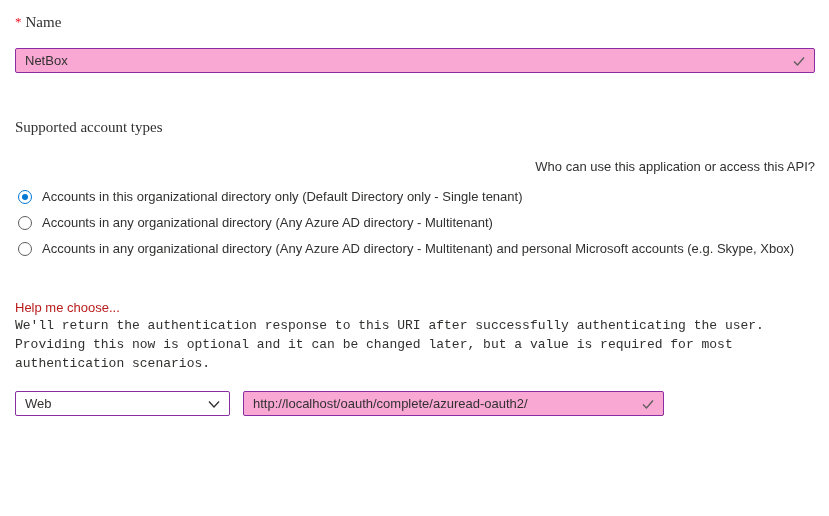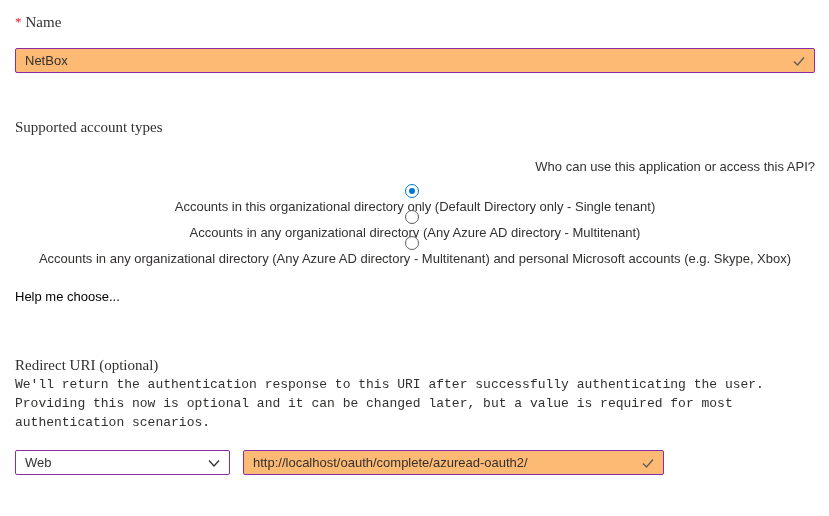--- a/index.html
+++ b/index.html
@@ -38,21 +38,21 @@
   .input-wrap {
     position: relative;
     margin-top: 16px;
     height: 25px;
   }
   .text-input {
     width: 100%;
     height: 25px;
     border: 1px solid #8a2da5;
     border-radius: 2px;
-    background: #fdba74;
+    background: #f9a8d4;
     font-family: "Liberation Sans", "DejaVu Sans", sans-serif;
     font-size: 13px;
     color: #323130;
     padding: 0 28px 0 9px;
     outline: none;
   }
   .valid-check {
     position: absolute;
     right: 8px;
     top: 50%;
@@ -66,21 +66,20 @@
 
   
   .account-title { margin-top: 44px; }
   .account-question { margin-top: 20px; text-align: right; }
   .radio-group { margin-top: 8px; }
   .radio-row {
     display: flex;
     align-items: center;
     height: 26px;
     cursor: pointer;
-    flex-direction: column;
   }
   .radio-circle {
     flex: 0 0 auto;
     width: 14px;
     height: 14px;
     margin-left: 3px;
     margin-right: 10px;
     border: 1px solid #605e5c;
     border-radius: 50%;
     position: relative;
@@ -93,23 +92,23 @@
     left: 50%; top: 50%;
     width: 6px; height: 6px;
     transform: translate(-50%, -50%);
     border-radius: 50%;
     background: #0078d4;
   }
   .radio-label { font-size: 13px; line-height: 18px; color: #323130; }
 
   .help-link {
     display: inline-block;
-    margin-top: 27px;
-    font-size: 13px;
-    color: #000000;
+    margin-top: 38px;
+    font-size: 13px;
+    color: #b91c1c;
     text-decoration: none;
     cursor: pointer;
   }
 
   
   .redirect-title { margin-top: 50px; }
   .redirect-desc { margin-top: 0; max-width: 800px; font-family: Liberation Mono, monospace; }
   .redirect-row {
     margin-top: 18px;
     display: flex;
@@ -183,21 +182,20 @@
     </div>
     <div class="radio-row">
       <span class="radio-circle"></span>
       <span class="radio-label">Accounts in any organizational directory (Any Azure AD directory - Multitenant) and personal Microsoft accounts (e.g. Skype, Xbox)</span>
     </div>
   </div>
 
   <a class="help-link">Help me choose...</a>
 
   
-  <div class="section-title redirect-title">Redirect URI (optional)</div>
 
   <div class="desc redirect-desc">We'll return the authentication response to this URI after successfully authenticating the user. Providing this now is optional and it can be changed later, but a value is required for most authentication scenarios.</div>
 
   <div class="redirect-row">
     <div class="platform-select">
       <span>Web</span>
       <span class="chevron">
         <svg width="14" height="14" viewBox="0 0 14 14">
           <polyline points="2,4.5 7,10 12,4.5" fill="none" stroke="#323130" stroke-width="1.3"></polyline>
         </svg>

